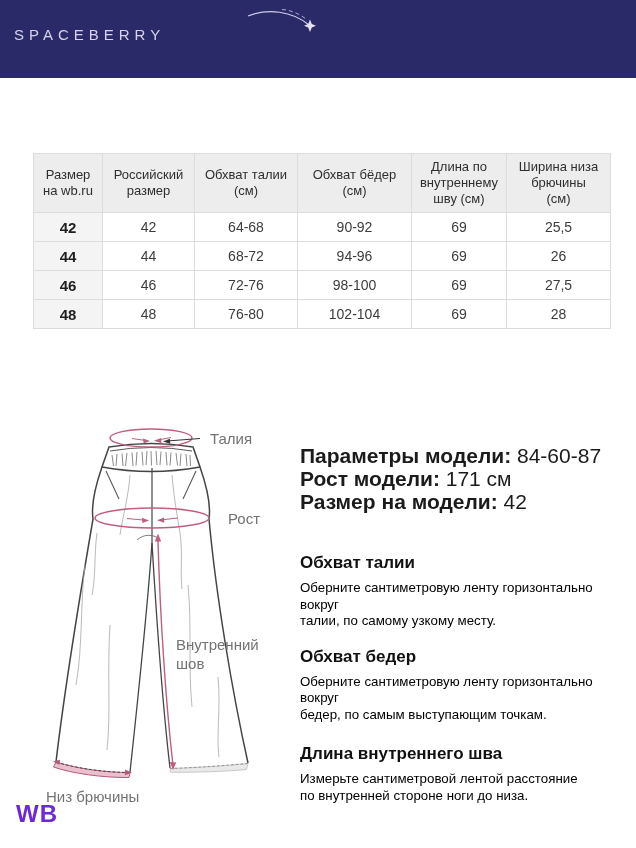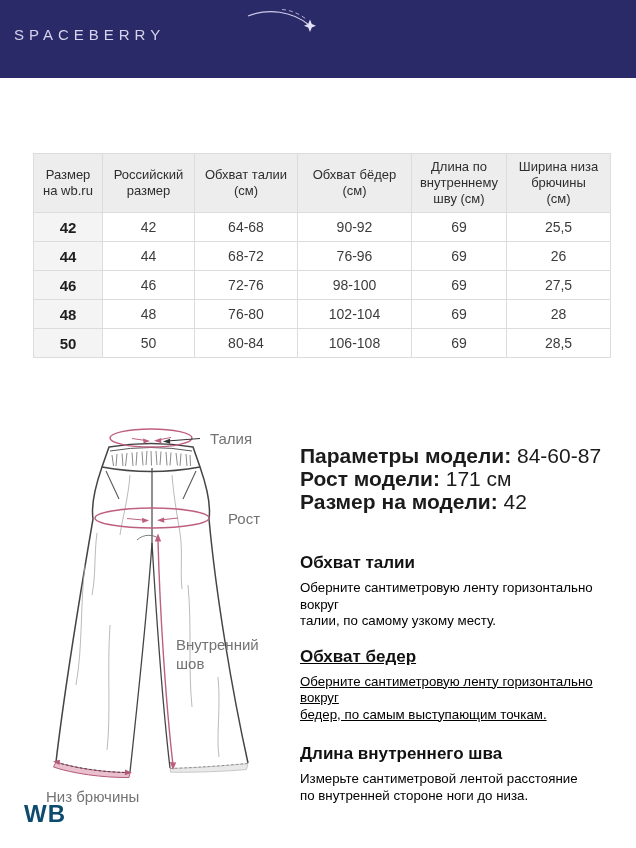--- a/index.html
+++ b/index.html
@@ -28,27 +28,27 @@
   .lbl-hips{left:208px;top:94px;}
   .lbl-inseam{left:156px;top:220px;width:100px;}
   .lbl-hem{left:26px;top:372px;white-space:nowrap;}
 
   
   .info-col{position:absolute;left:300px;top:444px;width:328px;}
   .model-line{font-size:21px;line-height:23px;color:#1b1b1b;}
   .model-line .lbl{font-weight:bold;}
   .guide-section{margin:0;}
   .sec-1{margin-top:39px;}
-  .sec-2{margin-top:3px;text-decoration:underline;}
+  .sec-2{margin-top:3px;}
   .sec-3{margin-top:20px;}
   .guide-title{font-size:17px;font-weight:bold;color:#111;line-height:22px;margin:0 0 6px 0;}
   .guide-text{font-size:13.3px;line-height:16.5px;color:#000000;white-space:pre-line;margin:0 0 16px 0;}
 
-  .watermark{position:absolute;left:24px;top:800px;font-size:24px;font-weight:bold;
-    color:#0c4a6e;letter-spacing:1px;}
+  .watermark{position:absolute;left:16px;top:800px;font-size:24px;font-weight:bold;
+    color:#6d28d9;letter-spacing:1px;}
 </style>
 </head>
 <body>
 
 <div class="page">
 
   <div class="brand-band" style="background:#2b2a68;">
     <svg class="comet" width="72" height="30" viewBox="0 0 72 30">
       <path d="M2,9 C22,1 46,4 63,18" fill="none" stroke="#cfcbe8" stroke-width="1.2"></path>
       <path d="M36,2.5 C46,3 55,8 60,12" fill="none" stroke="#bbb6de" stroke-width="0.9" stroke-dasharray="4,3"></path>
@@ -90,47 +90,39 @@
           <td>42</td>
           <td>64-68</td>
           <td>90-92</td>
           <td>69</td>
           <td>25,5</td>
         </tr>
         <tr>
           <td class="first">44</td>
           <td>44</td>
           <td>68-72</td>
-          <td>76-96</td>
+          <td>94-96</td>
           <td>69</td>
           <td>26</td>
         </tr>
         <tr>
           <td class="first">46</td>
           <td>46</td>
           <td>72-76</td>
           <td>98-100</td>
           <td>69</td>
           <td>27,5</td>
         </tr>
         <tr>
           <td class="first">48</td>
           <td>48</td>
           <td>76-80</td>
           <td>102-104</td>
           <td>69</td>
           <td>28</td>
-        </tr>
-        <tr>
-          <td class="first">50</td>
-          <td>50</td>
-          <td>80-84</td>
-          <td>106-108</td>
-          <td>69</td>
-          <td>28,5</td>
         </tr>
       </tbody>
   </table>
 
   <div class="figure">
     <svg width="300" height="410" viewBox="0 0 300 410">
 
       <path d="M89,32 Q131,25 173,32 L180,52 Q131,61 82,52 Z" fill="#ffffff" stroke="#454545" stroke-width="1.5"></path>
       <path d="M90,36 Q131,29 172,36" fill="none" stroke="#454545" stroke-width="0.9"></path>
 

